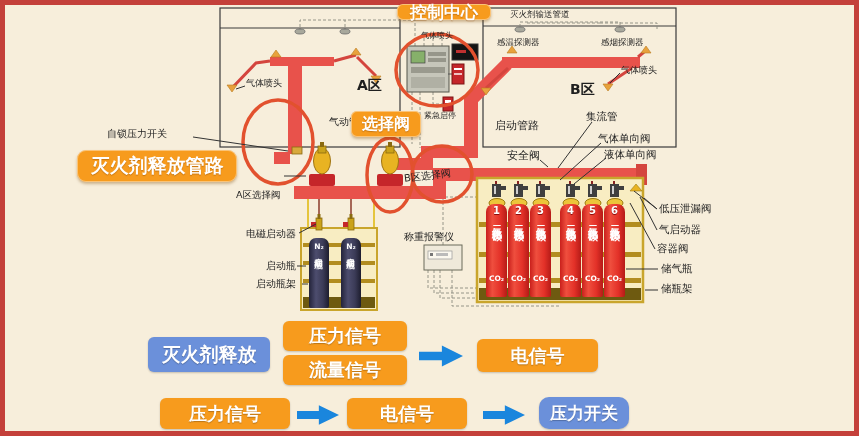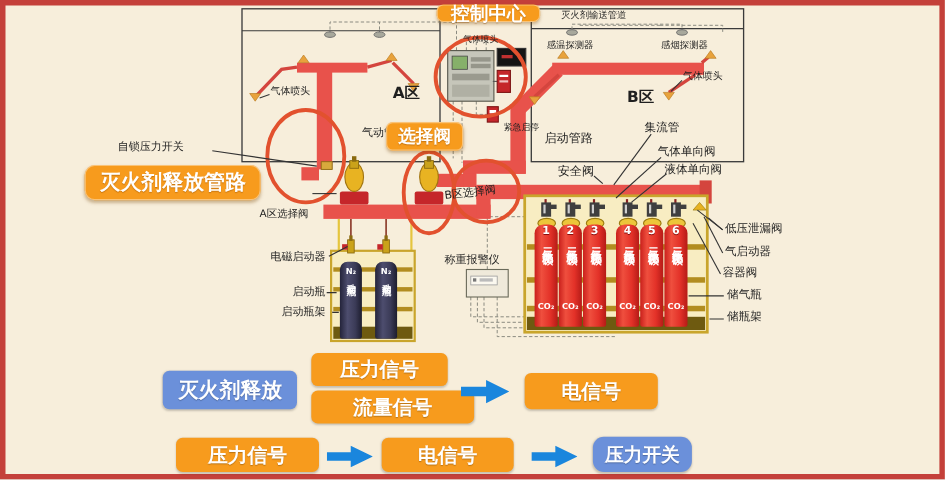--- a/index.html
+++ b/index.html
@@ -290,21 +290,21 @@
     </g>
   </svg>
 
   <span class="lbl" style="left:107px;top:128px;">自锁压力开关</span>
   <span class="lbl" style="left:246px;top:79px;font-size:9px;">气体喷头</span>
   <span class="lbl" style="left:357px;top:78px;font-size:14px;font-weight:bold;">A区</span>
   <span class="lbl" style="left:236px;top:170px;font-size:9.5px;margin-top:20px;">A区选择阀</span>
   <span class="lbl" style="left:329px;top:116px;z-index:3;">气动管路</span>
   <span class="lbl" style="left:404px;top:170px;transform:rotate(-7deg);">B区选择阀</span>
   <span class="lbl" style="left:421px;top:32px;font-size:8px;">气体喷头</span>
-  <span class="lbl" style="left:458px;top:112px;font-size:8px;text-align:center;">紧急启停</span>
+  <span class="lbl" style="left:424px;top:112px;font-size:8px;text-align:center;">紧急启停</span>
   <span class="lbl" style="left:510px;top:10px;font-size:8.5px;">灭火剂输送管道</span>
   <span class="lbl" style="left:497px;top:38px;font-size:8.5px;">感温探测器</span>
   <span class="lbl" style="left:601px;top:38px;font-size:8.5px;">感烟探测器</span>
   <span class="lbl" style="left:621px;top:66px;font-size:9px;">气体喷头</span>
   <span class="lbl" style="left:570px;top:82px;font-size:14px;font-weight:bold;">B区</span>
   <span class="lbl" style="left:495px;top:120px;font-size:11px;">启动管路</span>
   <span class="lbl" style="left:507px;top:150px;font-size:11px;">安全阀</span>
   <span class="lbl" style="left:586px;top:111px;font-size:10.5px;">集流管</span>
   <span class="lbl" style="left:598px;top:133px;font-size:10.5px;">气体单向阀</span>
   <span class="lbl" style="left:604px;top:149px;font-size:10.5px;">液体单向阀</span>
@@ -357,21 +357,21 @@
     <span class="ntop">N₂</span>
     <span class="vtxt">启动瓶</span>
   </div>
   <div class="n2cyl" style="left:341px;">
     <span class="ntop">N₂</span>
     <span class="vtxt">启动瓶</span>
   </div>
 
   <div class="fbox blue" style="left:148px;top:337px;width:122px;height:35px;font-size:19px;">灭火剂释放</div>
   <div class="fbox orange" style="left:283px;top:321px;width:124px;height:30px;font-size:18px;">压力信号</div>
-  <div class="fbox orange" style="left:283px;top:355px;width:148px;height:30px;font-size:18px;">流量信号</div>
+  <div class="fbox orange" style="left:283px;top:355px;width:124px;height:30px;font-size:18px;">流量信号</div>
   <div class="farrow" style="left:419px;top:344px;width:44px;height:24px;"></div>
   <div class="fbox orange" style="left:477px;top:339px;width:121px;height:33px;font-size:18px;">电信号</div>
 
   <div class="fbox orange" style="left:160px;top:398px;width:130px;height:31px;font-size:18px;">压力信号</div>
   <div class="farrow" style="left:297px;top:404px;width:42px;height:22px;"></div>
   <div class="fbox orange" style="left:347px;top:398px;width:120px;height:31px;font-size:18px;">电信号</div>
   <div class="farrow" style="left:483px;top:404px;width:42px;height:22px;"></div>
   <div class="fbox blue" style="left:539px;top:397px;width:90px;height:32px;font-size:17px;border-radius:10px;">压力开关</div>
 
 </div>

